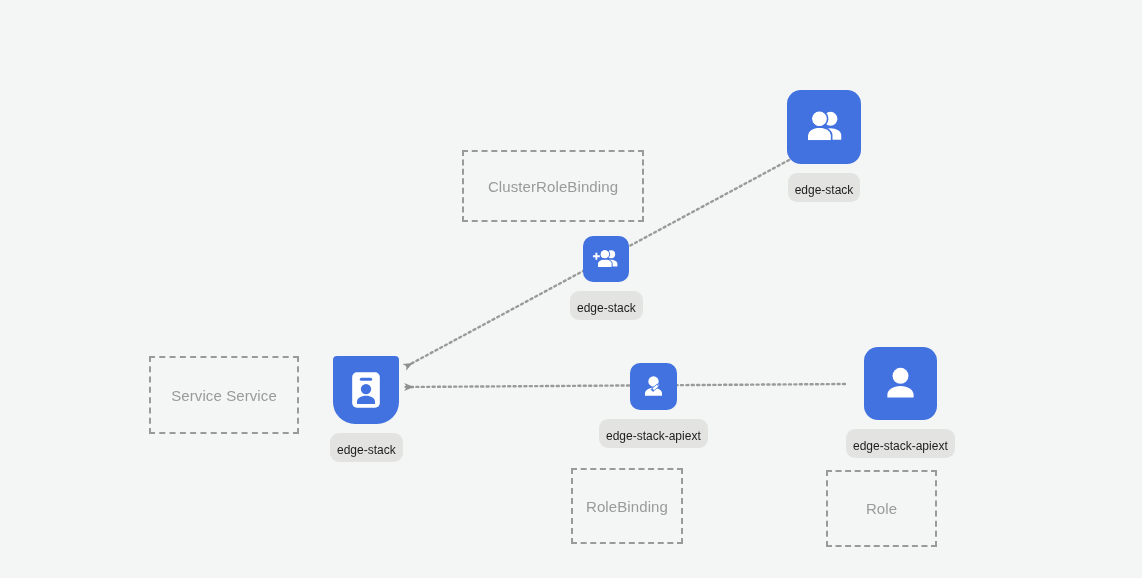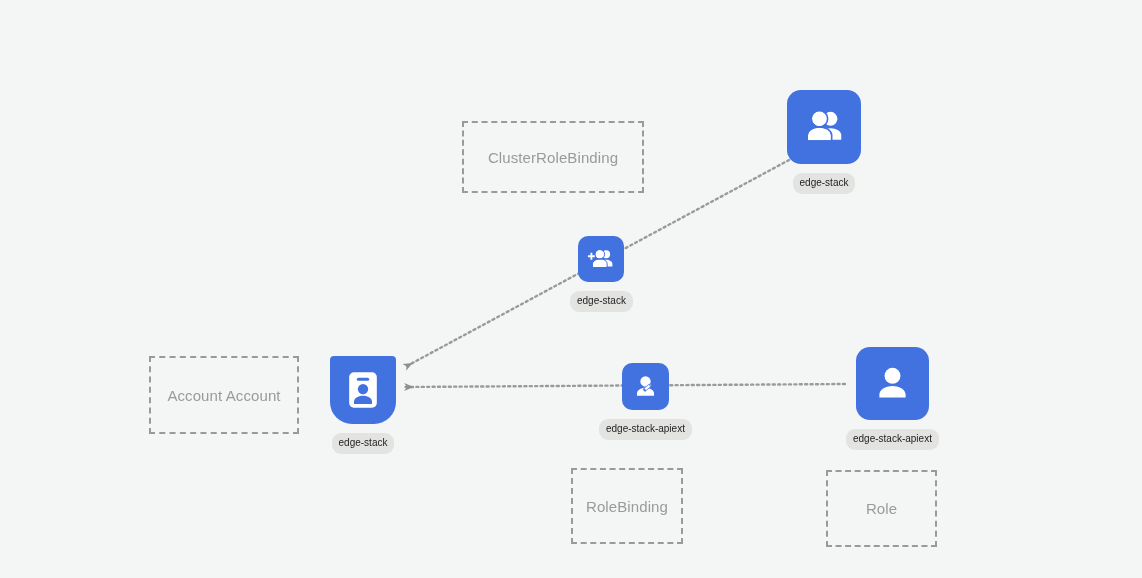--- a/index.html
+++ b/index.html
@@ -79,23 +79,23 @@
   
   .node-icon.badge {
     border-radius: 4px 4px 22px 22px;
   }
   .node-icon svg { display: block; }
 
   .node-label {
     margin-top: 9px;
     background: #e3e3e1;
     color: #1d1d1d;
-    font-size: 10px;
+    font-size: 12px;
     line-height: 1;
-    padding: 5px 7px 6px 7px;
+    padding: 11px 7px 6px 7px;
     border-radius: 9px;
     white-space: nowrap;
     font-family: "Liberation Sans", sans-serif;
   }
 </style>
 </head>
 <body>
 
 <div id="canvas">
 
@@ -105,26 +105,26 @@
         <path d="M 10,1.1 L 0.6,5 L 10,8.9 L 7.4,5 Z" fill="#8f8f8f"></path>
       </marker>
     </defs>
 
     <line x1="789" y1="160" x2="405" y2="367" stroke="#9a9a9a" stroke-width="2.4" stroke-dasharray="2 3.4" stroke-linecap="round" marker-end="url(#arrowhead)"></line>
 
     <line x1="845" y1="384" x2="405" y2="387" stroke="#9a9a9a" stroke-width="2.4" stroke-dasharray="2 3.4" stroke-linecap="round" marker-end="url(#arrowhead)"></line>
   </svg>
 
 
-  <div class="kind-box" style="left:462px; top:121px; width:182px; height:72px;">
+  <div class="kind-box" style="left:462px; top:150px; width:182px; height:72px;">
     <span class="kind-label">ClusterRoleBinding</span>
   </div>
 
   <div class="kind-box" style="left:149px; top:356px; width:150px; height:78px;">
-    <span class="kind-label">Account Account</span>
+    <span class="kind-label">Service Service</span>
   </div>
 
   <div class="kind-box" style="left:826px; top:470px; width:111px; height:77px;">
     <span class="kind-label">Role</span>
   </div>
 
   <div class="kind-box" style="left:571px; top:468px; width:112px; height:76px;">
     <span class="kind-label">RoleBinding</span>
   </div>
 

